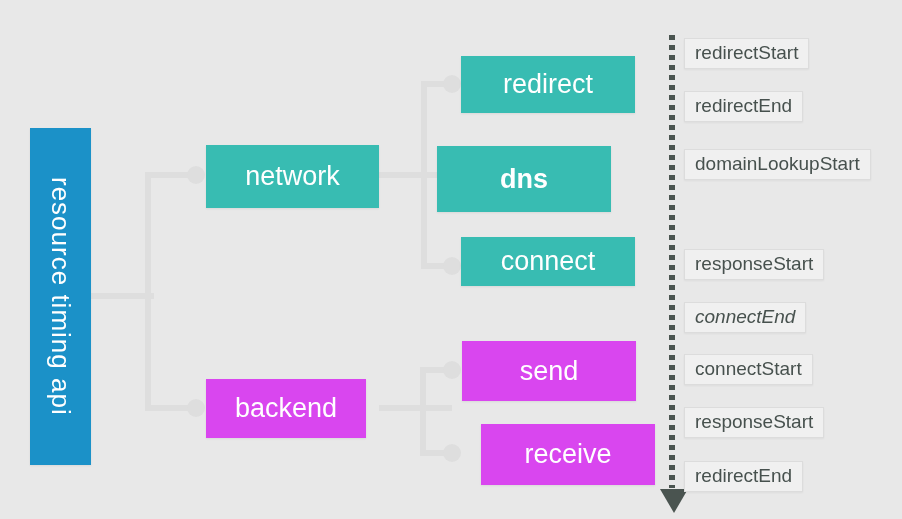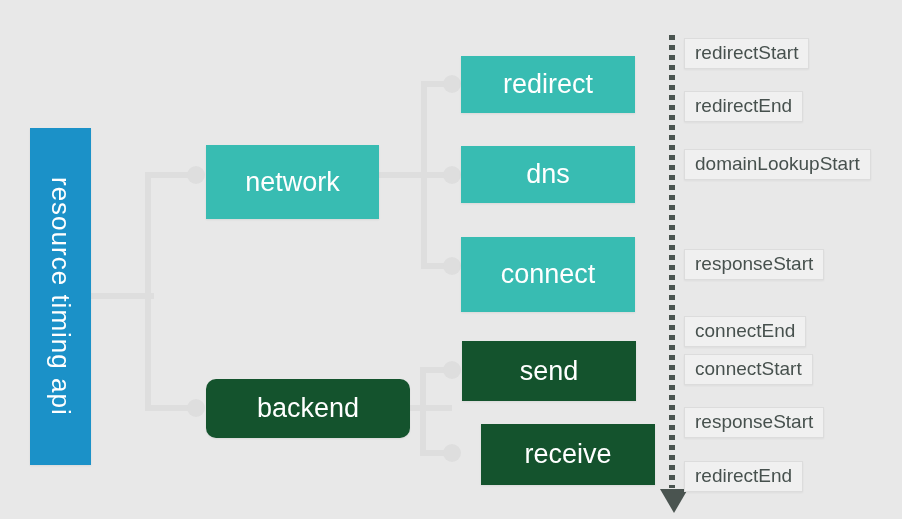--- a/index.html
+++ b/index.html
@@ -19,26 +19,26 @@
     color:#fff; box-shadow:0 1px 2px rgba(0,0,0,0.07);
   }
   .box-root {
     left:30px; top:128px; width:61px; height:337px;
     background:#1b91c8;
     writing-mode:vertical-rl;
     font-size:26px; letter-spacing:1px; font-weight:400;
   }
   .node { font-size:27px; font-weight:400; }
   .teal   { background:#38bcb2; }
-  .purple { background:#14532d; }
-  .box-network  { left:206px; top:145px; width:173px; height:74px;justify-content:center; }
-  .box-backend  { left:206px; top:379px; width:204px; height:59px;border-radius:10px; }
+  .purple { background:#d946ef; }
+  .box-network  { left:206px; top:145px; width:173px; height:63px;justify-content:center; }
+  .box-backend  { left:206px; top:379px; width:160px; height:59px; }
   .box-redirect { left:461px; top:56px;  width:174px; height:57px; }
-  .box-dns      { left:461px; top:146px; width:174px; height:57px; }
-  .box-connect  { left:461px; top:237px; width:174px; height:75px; }
+  .box-dns      { left:437px; top:146px; width:174px; height:66px;font-weight:bold; }
+  .box-connect  { left:461px; top:237px; width:174px; height:49px; }
   .box-send     { left:462px; top:341px; width:174px; height:60px; }
   .box-receive  { left:462px; top:424px; width:174px; height:61px;margin-left:19px; }
   
   .timeline-dashes {
     position:absolute; left:669px; top:35px; width:6px; height:453px;
     background:repeating-linear-gradient(to bottom, #4a5450 0 5px, transparent 5px 10px);
   }
   .timeline-arrowhead {
     position:absolute; left:660px; top:489px; width:0; height:0;
     border-left:14px solid transparent;
@@ -47,21 +47,21 @@
   }
   
   .tlabel {
     position:absolute; left:684px;
     background:#f0f0f0; border:1px solid #dcdcdc;
     color:#47514e; font-size:19px; line-height:23px;
     padding:2px 10px 4px; white-space:nowrap;
     box-shadow:0 1px 2px rgba(0,0,0,0.05);
   }
   .t0 { top:38px; }  .t1 { top:91px; }  .t2 { top:149px; }
-  .t3 { top:196px; } .t4 { top:249px; } .t5 { top:316px; }
+  .t3 { top:196px; } .t4 { top:249px; } .t5 { top:302px;font-style:italic; }
   .t6 { top:354px; } .t7 { top:407px; } .t8 { top:461px; }
 </style>
 </head>
 <body>
 
 <div class="canvas">
 
   <div class="line" style="left:91px;  top:293px; width:63px;  height:6px;"></div>
   <div class="line" style="left:145px; top:172px; width:6px;   height:239px;"></div>
   <div class="line" style="left:145px; top:172px; width:51px;  height:6px;"></div>

